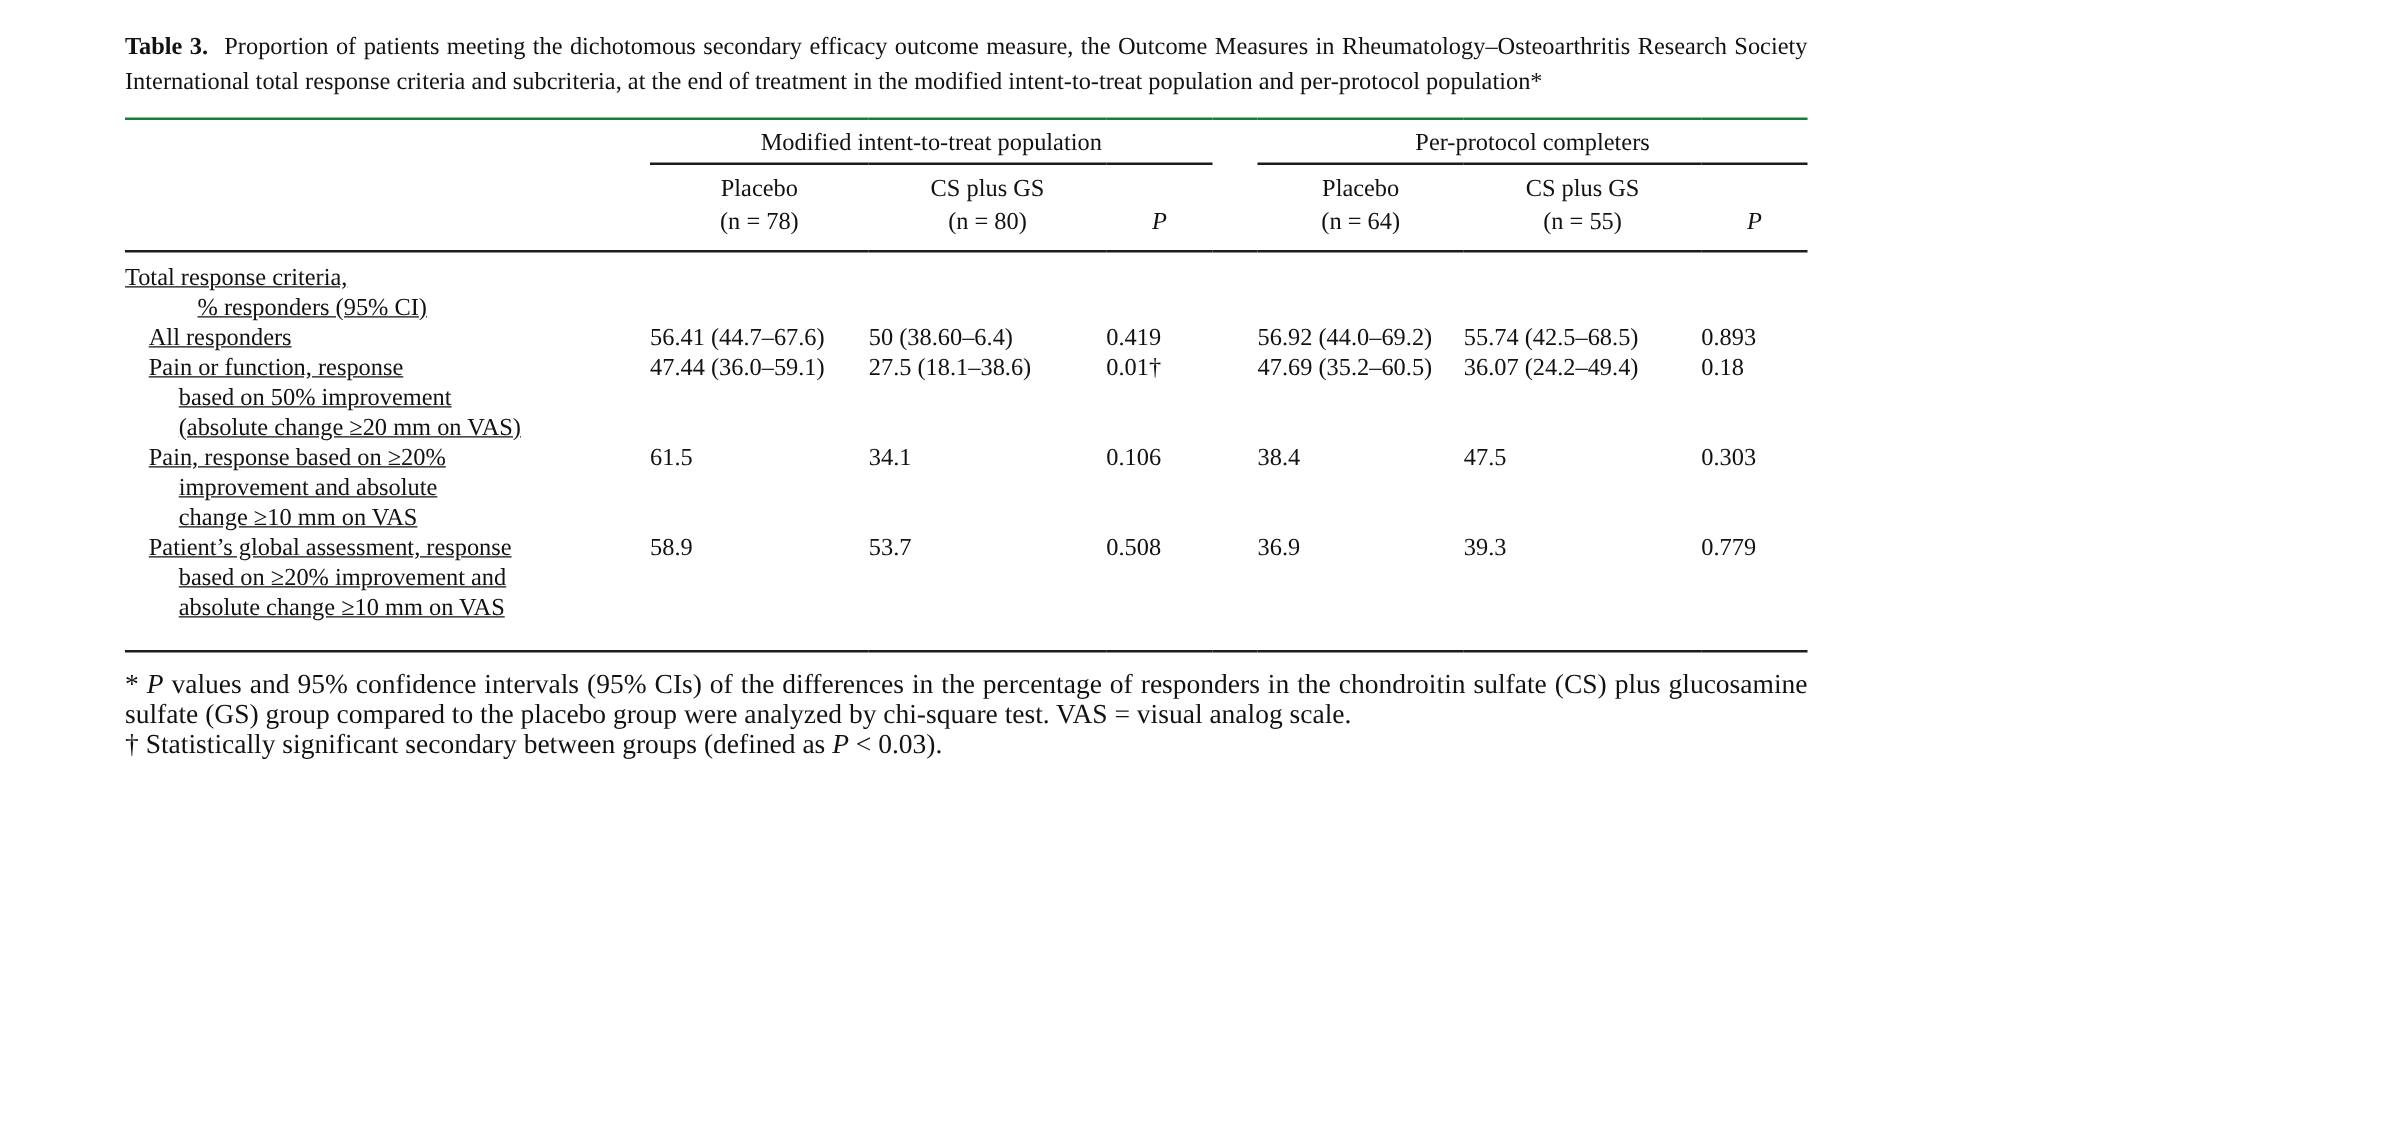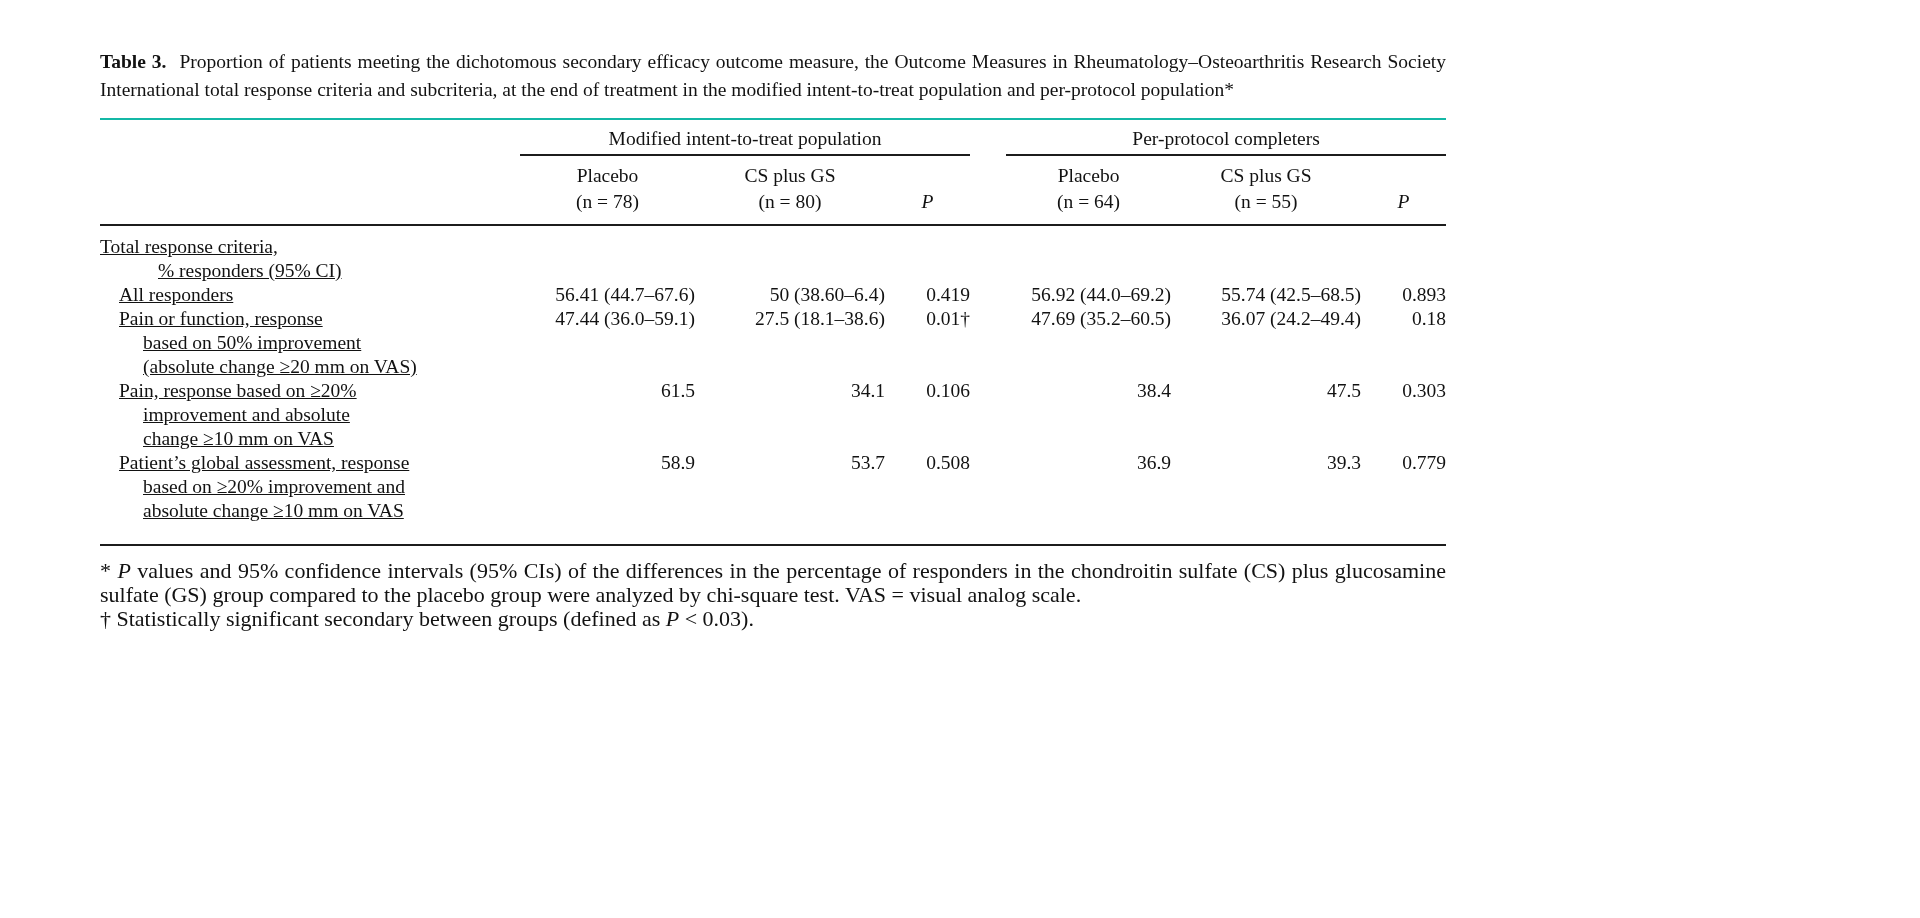--- a/index.html
+++ b/index.html
@@ -3,34 +3,34 @@
 <meta charset="utf-8">
 <style>
   * { margin: 0; padding: 0; box-sizing: border-box; }
   html, body { background: #ffffff; }
   body {
     width: 1920px; height: 918px;
     position: relative; overflow: hidden;
     font-family: "Liberation Serif", "DejaVu Serif", serif;
     color: #121212;
   }
-  .content { position: absolute; left: 100px; top: 48px; width: 1346px; }
+  .content { position: absolute; left: 100px; top: 24px; width: 1346px; }
 
   .caption {
     font-size: 19.5px; line-height: 27.5px;
     text-align: justify;
     margin-bottom: 15px;
   }
   .caption-label { font-weight: bold; margin-right: 13px; }
 
   table.data-table {
     width: 100%;
     border-collapse: collapse;
     table-layout: fixed;
-    border-top: 2px solid #14b8a6;
+    border-top: 2px solid #15803d;
   }
   th { font-weight: normal; }
 
   tr.group-row th.group-header {
     font-size: 19.5px;
     text-align: center;
     padding: 8px 0 4px 0;
     border-bottom: 2px solid #1c1c1c;
   }
 
@@ -39,21 +39,21 @@
     line-height: 26px;
     vertical-align: bottom;
     padding: 7px 0 9px 0;
     border-bottom: 2px solid #1c1c1c;
   }
 
   tbody td {
     font-size: 19.5px;
     line-height: 24px;
     vertical-align: top;
-    text-align: right;
+    text-align: left;
     padding: 0;
   }
   tbody tr:first-child td { padding-top: 9px; }
   tbody tr:last-child td { border-bottom: 2px solid #1c1c1c; padding-bottom: 21px; }
   tbody td.label-cell { text-align: left; text-decoration: underline; }
 
   .indent-0 { padding-left: 0; }
   .indent-1 { padding-left: 19px; }
   .indent-2 { padding-left: 43px; }
   .indent-3 { padding-left: 58px; }

